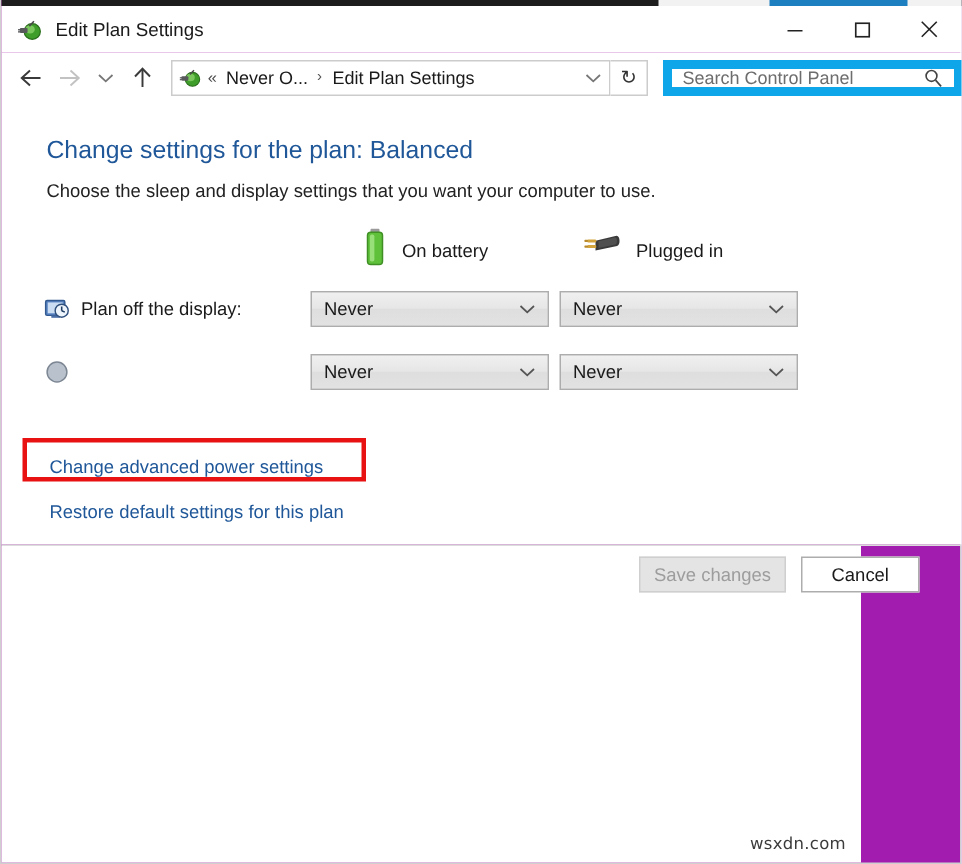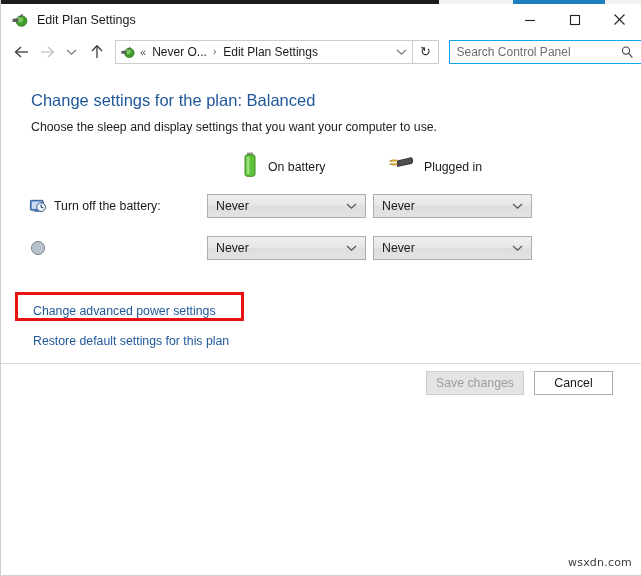--- a/index.html
+++ b/index.html
@@ -143,21 +143,21 @@
     display: flex;
     align-items: center;
     justify-content: center;
     font-size: 13px;
     color: #333;
   }
   .searchbox {
     margin-left: 10px;
     height: 24px;
     width: 201px;
-    border: 1px solid #0ea5e9;
+    border: 6px solid #0ea5e9;
     background: #ffffff;
     display: flex;
     align-items: center;
   }
   .search-input {
     border: none;
     outline: none;
     background: transparent;
     font-family: "Liberation Sans", sans-serif;
     font-size: 12px;
@@ -293,21 +293,21 @@
   
   .divider {
     position: absolute;
     top: 363px; left: 0;
     width: 641px; height: 1px;
     background: #dcdcdc;
   }
   .footer {
     position: absolute;
     top: 364px; left: 0;
-    width: 641px;
+    width: 573px;
     height: 211px;
     background: #ffffff;
   }
   .btn {
     position: absolute;
     top: 7px;
     height: 24px;
     display: flex;
     align-items: center;
     justify-content: center;
@@ -484,21 +484,21 @@
       <span class="row-icon">
         <svg width="19" height="18" viewBox="0 0 19 18">
           <rect x="1.5" y="3" width="13.5" height="10.5" rx="1" fill="#5b86c4" stroke="#32598f" stroke-width="1"></rect>
           <rect x="3" y="4.4" width="10.5" height="7.6" fill="#c9dcf2"></rect>
           <rect x="5.5" y="13.6" width="6" height="1.6" fill="#4a6ea8"></rect>
           <circle cx="12.8" cy="10.2" r="4.6" fill="#eef4fb" stroke="#2f4f7d" stroke-width="1"></circle>
           <line x1="12.8" y1="10.2" x2="12.8" y2="7.3" stroke="#1f3c63" stroke-width="1.1"></line>
           <line x1="12.8" y1="10.2" x2="15" y2="11.2" stroke="#1f3c63" stroke-width="1.1"></line>
         </svg>
       </span>
-      <span class="row-label">Turn off the battery:</span>
+      <span class="row-label">Plan off the display:</span>
 
       <div class="combo c0">
         <span class="combo-value">Never</span>
         <span class="combo-arrow">
           <svg width="11" height="8" viewBox="0 0 11 8">
               <path d="M1 2 L5.5 6.2 L10 2" fill="none" stroke="#555" stroke-width="1.2"></path>
             </svg>
         </span>
       </div>
 

